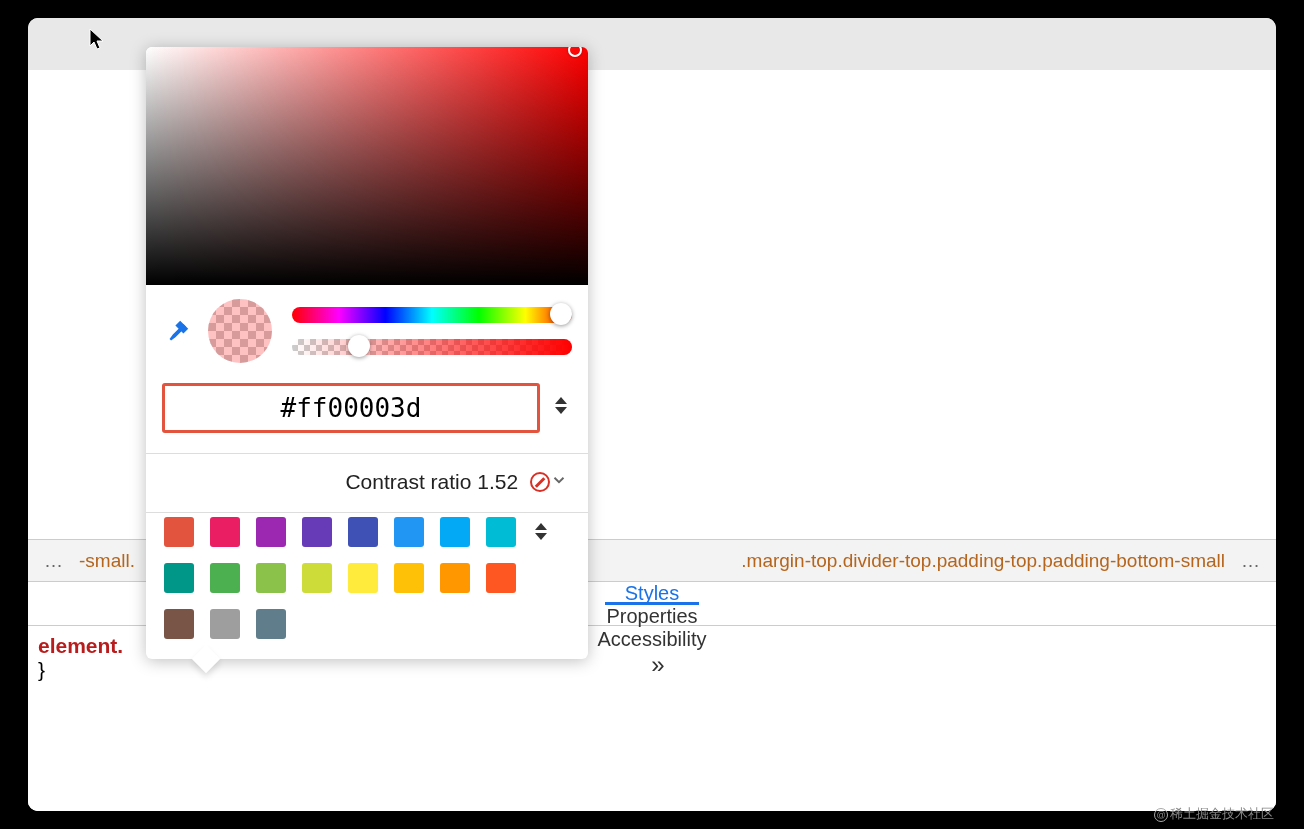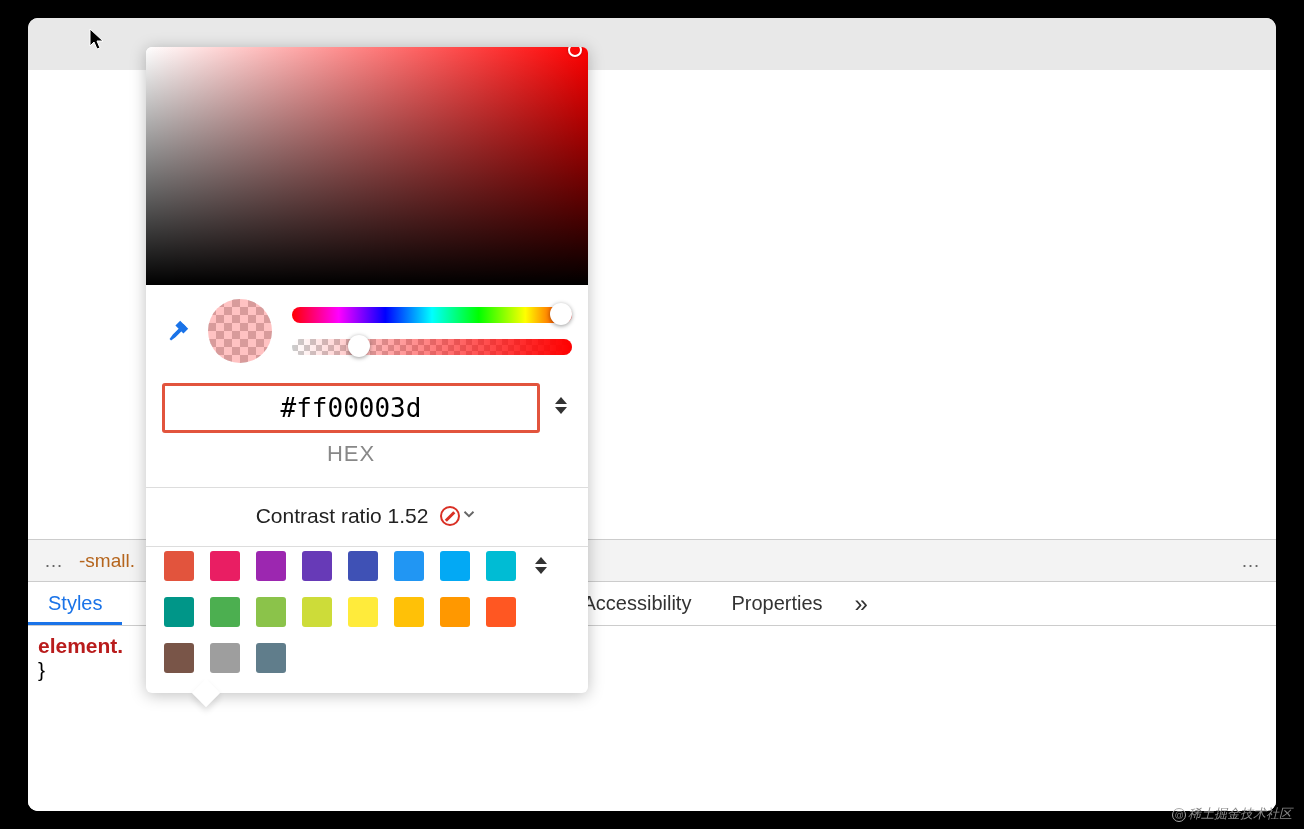--- a/index.html
+++ b/index.html
@@ -35,53 +35,53 @@
 .hex-row { margin-top: 20px; display:flex; align-items:flex-start; gap: 10px; }
 .hex-wrap { flex:1; text-align:center; }
 .hex-input { width: 100%; border: 3px solid #e2543d; border-radius: 3px; height: 50px; text-align:center; font-size: 26px; font-family: Menlo, monospace; }
 .hex-label { margin-top: 8px; font-size: 22px; color: #888; letter-spacing: 1px;}
 .format-stepper { width:22px; margin-top:14px; display:flex; flex-direction:column; align-items:center; color:#333; cursor:pointer; }
 .tri-up, .tri-down { width:0;height:0;border-left:6px solid transparent;border-right:6px solid transparent; }
 .tri-up{border-bottom:7px solid #333;margin-bottom:3px;}
 .tri-down{border-top:7px solid #333;}
 
 .section-divider { height:1px;background:#ddd; margin-top:2px; }
-.contrast { padding: 16px 20px; display:flex;align-items:center;justify-content:center; font-size:21px; color:#222; }
+.contrast { padding: 16px 20px; display:flex;align-items:center;justify-content:flex-end; font-size:21px; color:#222; }
 .contrast .no { display:inline-block; width:20px;height:20px;border:2.5px solid #d93025;border-radius:50%; position:relative; margin-left:6px; vertical-align:-3px;}
 .contrast .no::after{content:'';position:absolute;left:2px;right:2px;top:7px;height:2.8px;background:#d93025;transform:rotate(-45deg);}
 .contrast .chev { cursor:pointer; color:#666; }
 
 .palette { padding: 4px 18px 20px; display:flex; gap: 14px; }
 .palette-grid { display:grid; grid-template-columns: repeat(8, 30px); gap:16px; }
 .pswatch { width:30px;height:30px;border-radius:3px; cursor:pointer; }
 .palette .format-stepper { margin-top:6px; }
 
 .picker-tail { position:absolute; bottom:-10px; left:50px; width:20px;height:20px; background:#fff; transform:rotate(45deg); box-shadow:3px 3px 6px rgba(0,0,0,.12); }
 
 
 .devtools { position:absolute; left:0; right:0; bottom:0; height: 272px; border-top:1px solid #ccc; background:#fff; display:flex;flex-direction:column;}
 .breadcrumb { display:flex;align-items:center; height:42px; border-bottom:1px solid #ccc; font-size:19px; padding:0 6px; background:#f3f3f3;}
 .crumb-more{ color:#666; padding:0 10px;}
 .crumb { color:#b5651d; padding:0 6px; white-space:nowrap;}
-.tabs { display:flex; align-items:center; height:44px; border-bottom:1px solid #ccc; font-size:20px; color:#333;}
+.tabs { display:flex; align-items:center; height:44px; border-bottom:1px solid #ccc; font-size:20px; color:#333;flex-direction:column;}
 .tab { padding:0 20px; height:100%; display:flex; align-items:center; cursor:pointer;}
 .tab.active{ color:#1a73e8; box-shadow: inset 0 -3px 0 #1a73e8; }
 .tabs .more { margin-left:12px; font-size:24px;}
 .toolbar { display:flex;align-items:center; height:44px; border-bottom:1px solid #ccc; padding:0 10px;}
 .filter { flex:1; border:none; font-size:20px; padding:2px 4px; color:#888; outline:none;}
 .toolbar .tbtn { font-family: Menlo, monospace; font-size:19px; padding:2px 12px; border-radius:4px; cursor:pointer;}
 .toolbar .plus{font-size:28px; padding:0 10px; cursor:pointer;}
 .toolbar .panel-toggle{width:24px;height:20px;border:1.5px solid #555;position:relative;margin-left:8px;cursor:pointer;}
 .toolbar .panel-toggle::after{content:'';position:absolute;right:4px;top:0;bottom:0;width:1.5px;background:#555;}
 .toolbar .panel-toggle .arr{position:absolute;left:3px;top:5px;width:0;height:0;border-top:5px solid transparent;border-bottom:5px solid transparent;border-right:6px solid #555;}
 .rules { flex:1; padding:8px 10px 2px; font-family: Menlo, monospace; font-size:21px;}
 .rules .sel{color:#b91c1c;font-weight:bold;}
 .rules .prop{color:#8b0000; margin-left:24px;}
 .rules .swatch-sm{display:inline-block;width:16px;height:16px;border:1px solid #999;background:rgba(255,0,0,.24);vertical-align:-1px;margin:0 4px;}
-.watermark { position:absolute; right:12px; bottom:6px; font-size:13px; color:#888; z-index:60;font-style:italic; }
+.watermark { position:absolute; right:30px; bottom:6px; font-size:13px; color:#888; z-index:60; }
 .watermark .at{display:inline-block;width:14px;height:14px;border:1px solid #aaa;border-radius:50%;font-size:9px;line-height:12px;text-align:center;margin-right:2px;}
 </style>
 </head>
 <body>
 
 <div class="window">
   <div class="titlebar"></div>
 
   <div class="content">
 
@@ -109,21 +109,20 @@
             </div>
             <div class="alpha">
               <div class="over"></div>
               <div class="slider-handle" style="left:calc(24% - 11px)"></div>
             </div>
           </div>
         </div>
         <div class="hex-row">
           <div class="hex-wrap">
             <input class="hex-input" value="#ff00003d" style="">
-            <div class="hex-label">HEX</div>
           </div>
           <div class="format-stepper">
             <div class="tri-up"></div>
               <div class="tri-down"></div>
           </div>
         </div>
       </div>
       <div class="section-divider"></div>
       <div class="contrast">
         <span>
@@ -171,27 +170,28 @@
         </div>
       </div>
       <div class="picker-tail"></div>
     </div>
 
     <div class="devtools">
       <div class="breadcrumb">
         <span class="crumb-more">…</span>
         <span class="crumb">-small.</span>
         <span style="flex:1"></span>
+        <span class="crumb">.margin-top.divider-top.padding-top.padding-bottom-small</span>
         <span class="crumb-more">…</span>
       </div>
       <div class="tabs">
         <div class="tab active">Styles</div>
         <span style="width:440px"></span>
+        <div class="tab">Properties</div>
         <div class="tab">Accessibility</div>
-        <div class="tab">Properties</div>
         <div class="more">»</div>
       </div>
       <div class="rules">
         <div><span class="sel">element.</span></div>
         <div><span>}</span></div>
       </div>
     </div>
   </div>
 </div>
 

